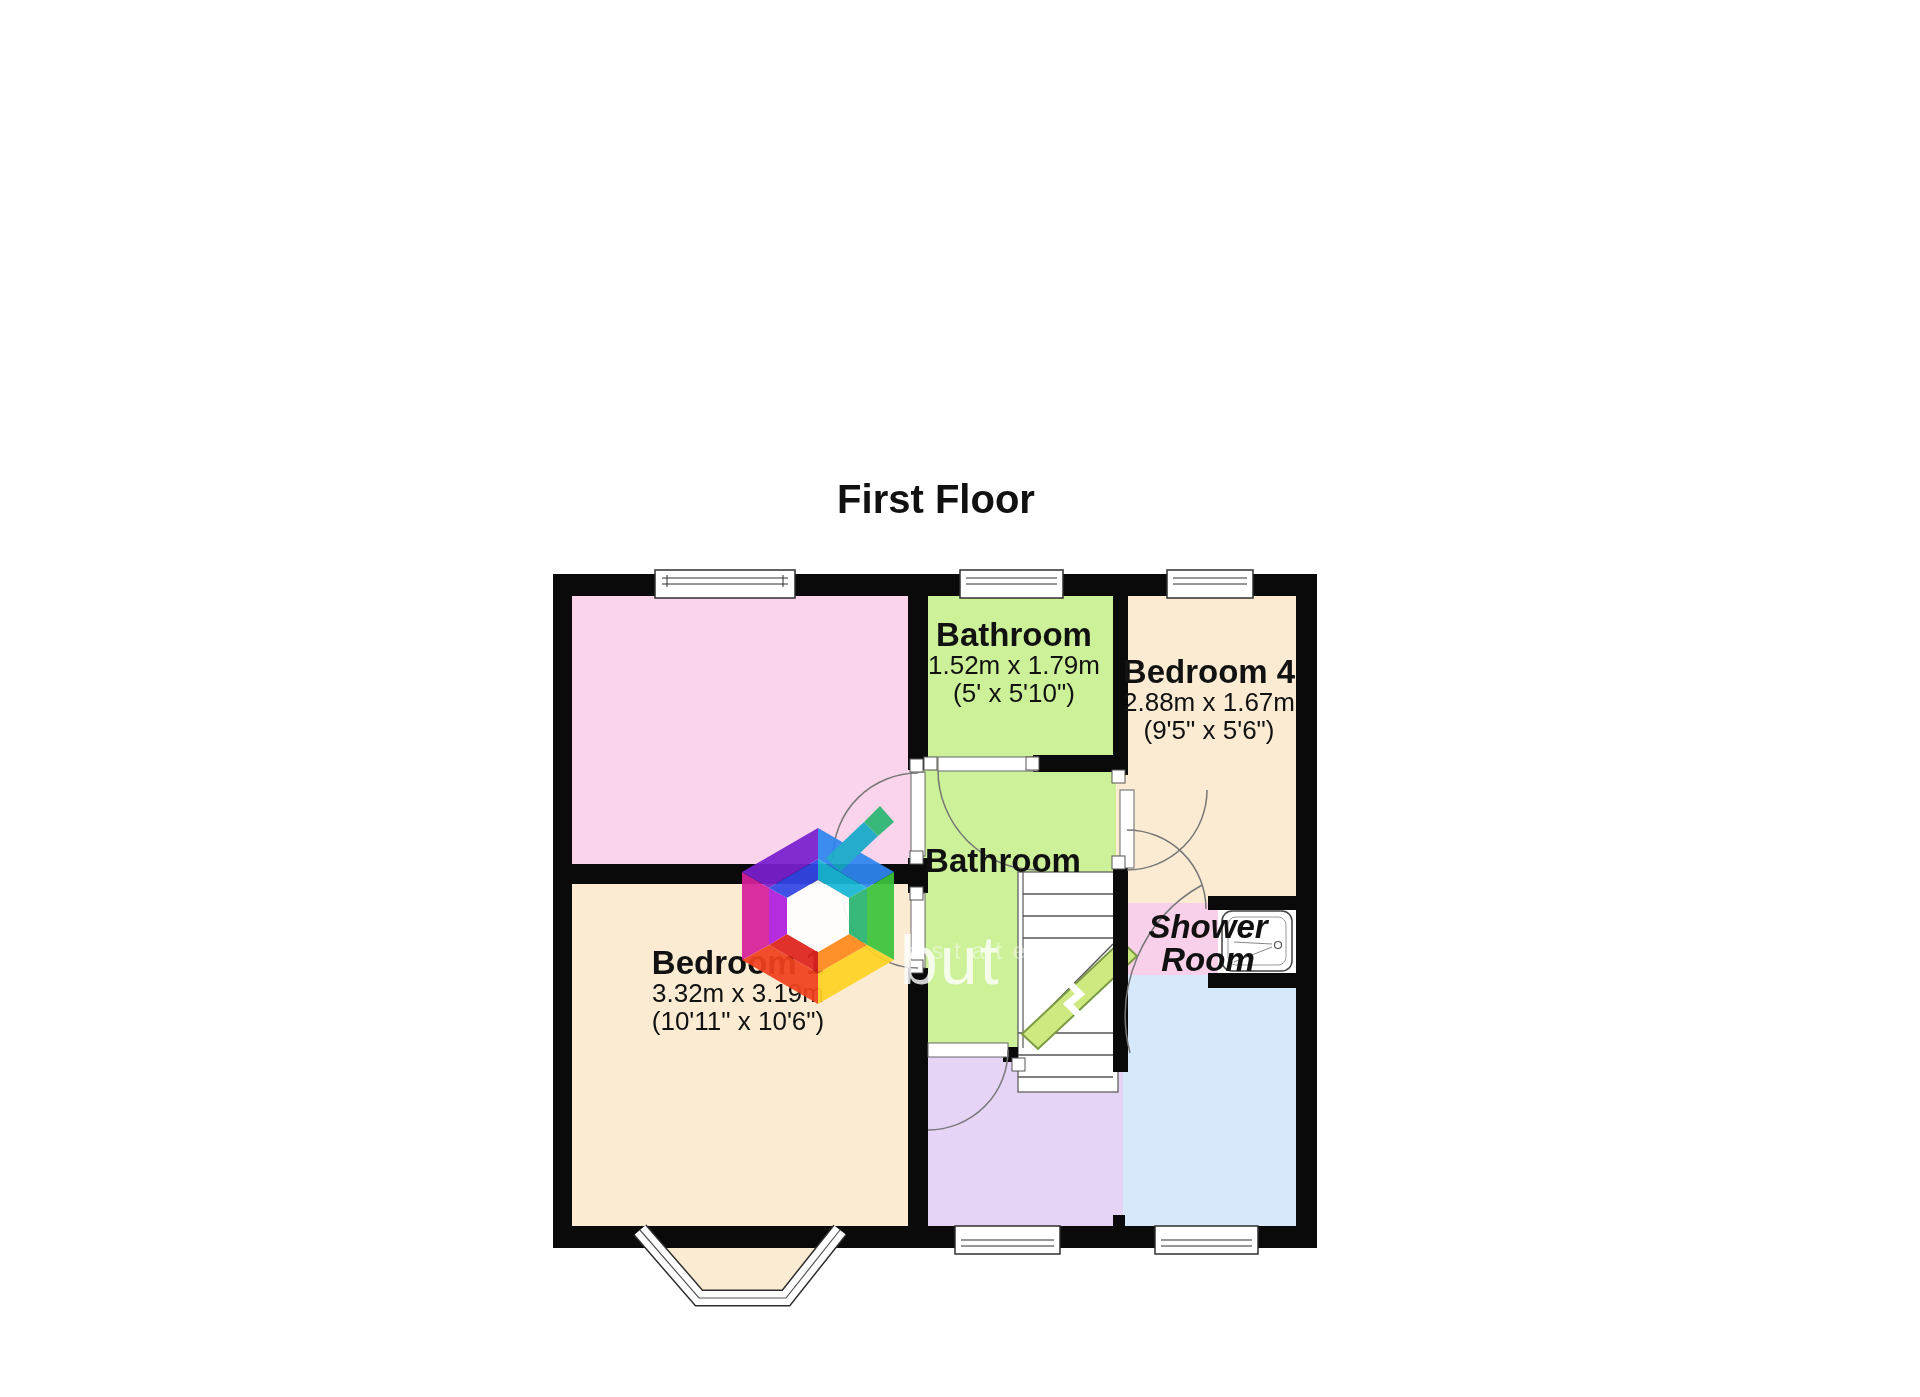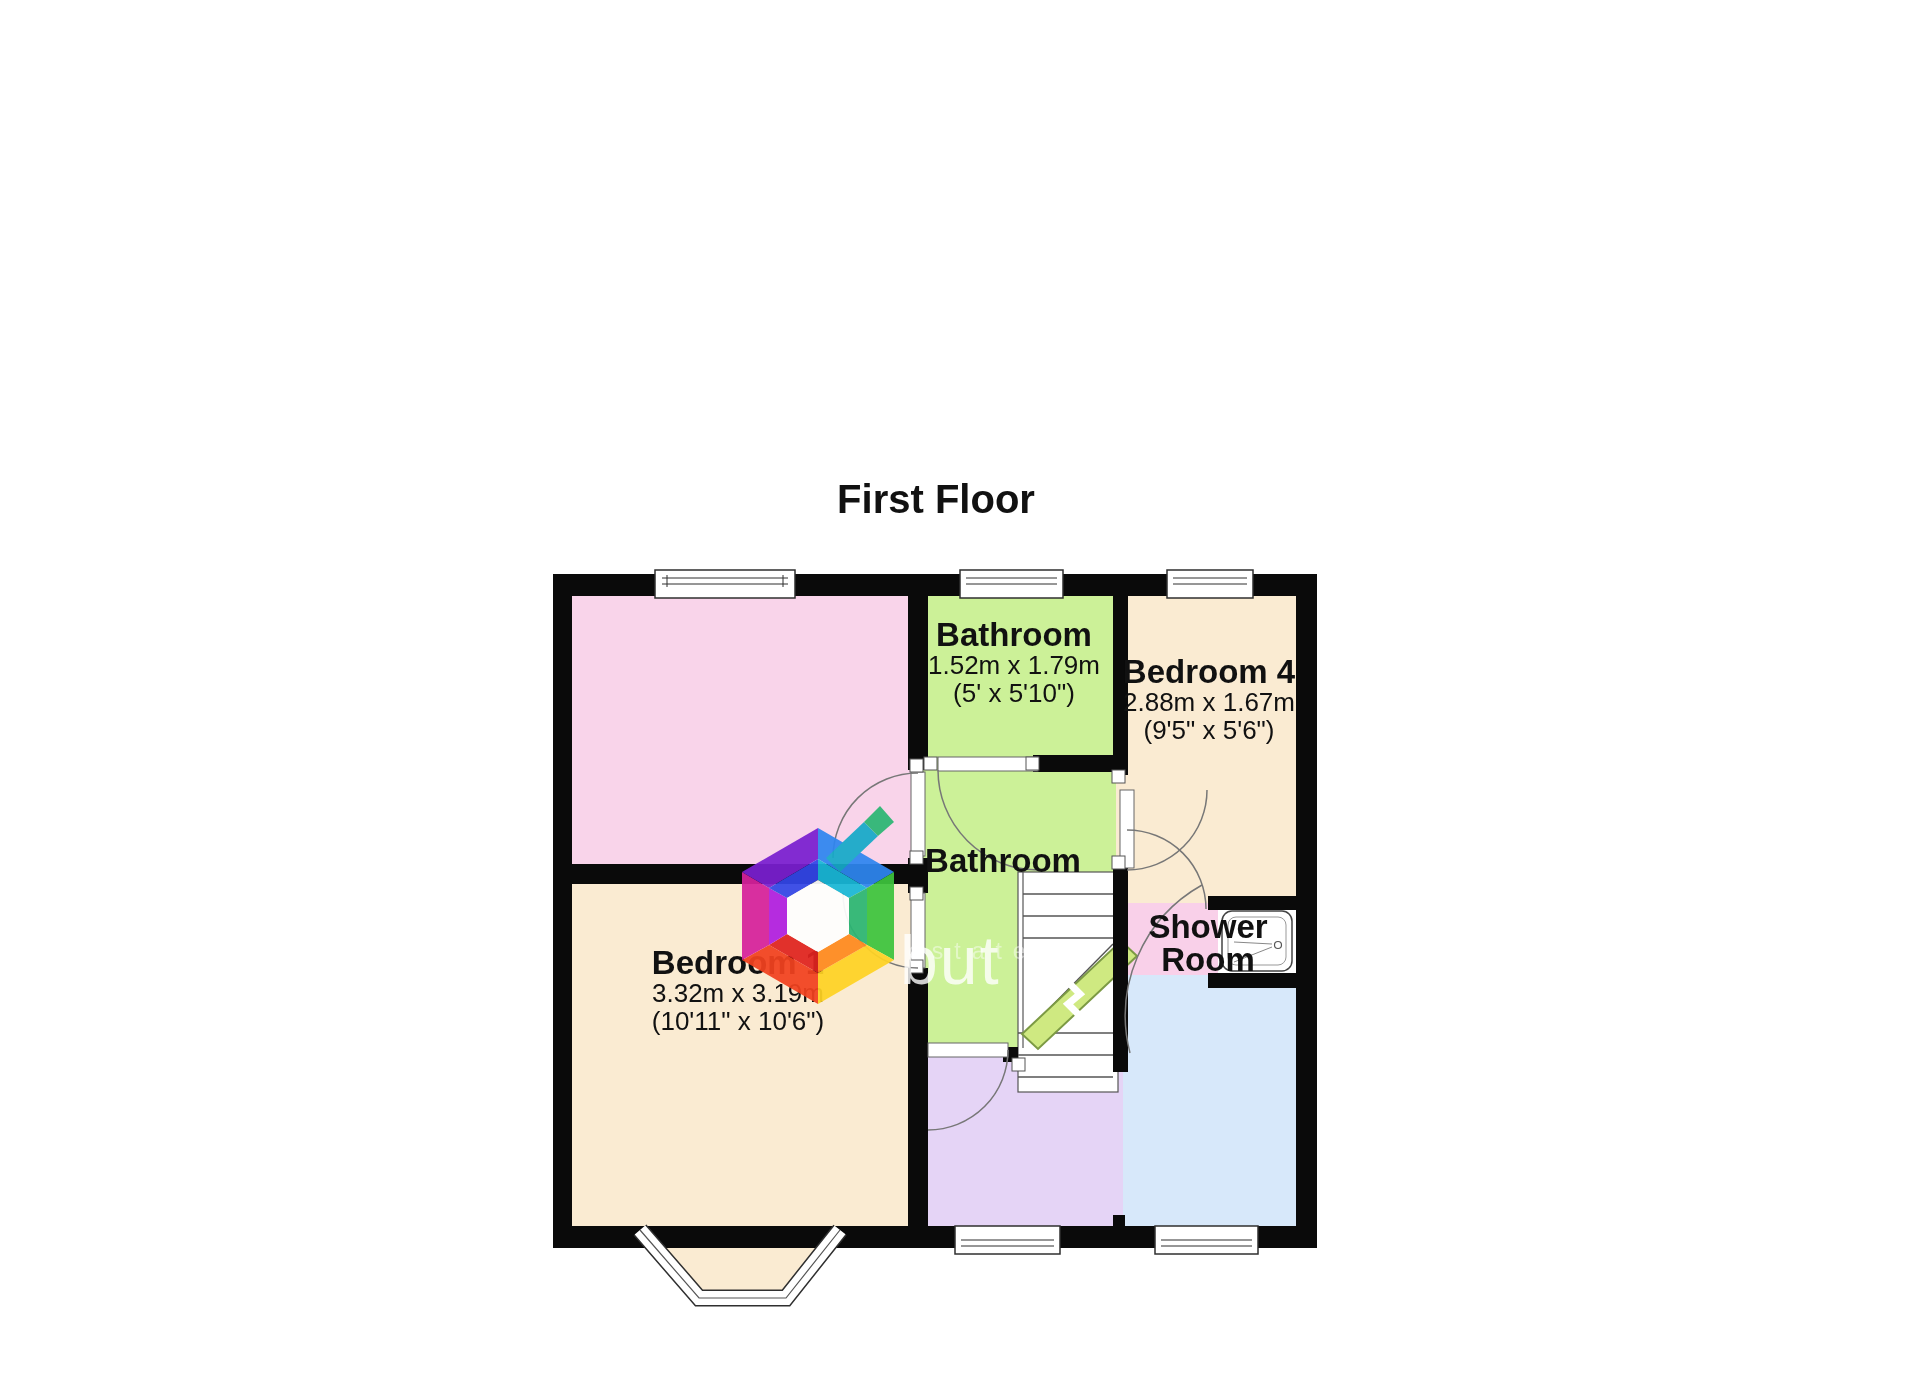--- a/index.html
+++ b/index.html
@@ -168,21 +168,21 @@
     <div class="room-label" style="left:1003px;top:844px;">
       <div class="room-name">Bathroom</div>
     </div>
 
     <div class="room-label" style="left:738px;top:946px;">
       <div class="room-name">Bedroom 1</div>
       <div class="room-dims">3.32m x 3.19m</div>
       <div class="room-dims">(10'11" x 10'6")</div>
     </div>
 
-    <div class="room-label" style="left:1208px;top:910px;">
+    <div class="room-label" style="left:1208px;top:910px;font-style:italic;">
       <div class="room-name">Shower</div>
       <div class="room-name">Room</div>
     </div>
 
   </div>
 
   <div class="wm-layer">
     <svg id="wm-svg" width="1920" height="1397" viewBox="0 0 1920 1397">
       <g opacity="0.93">
 

